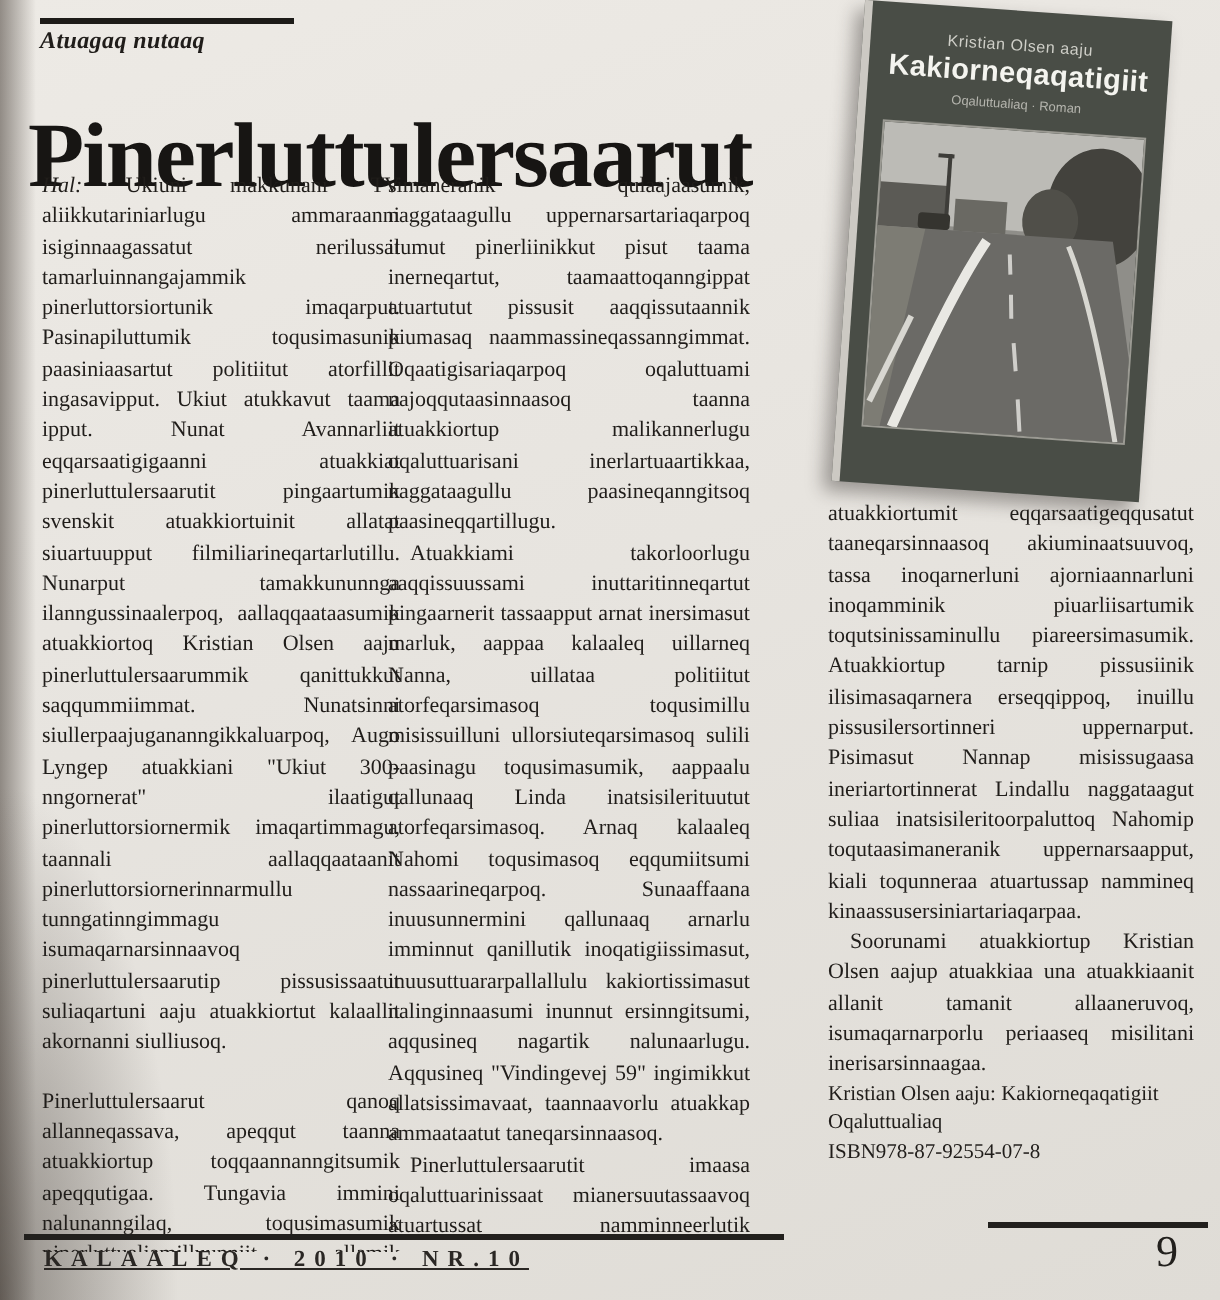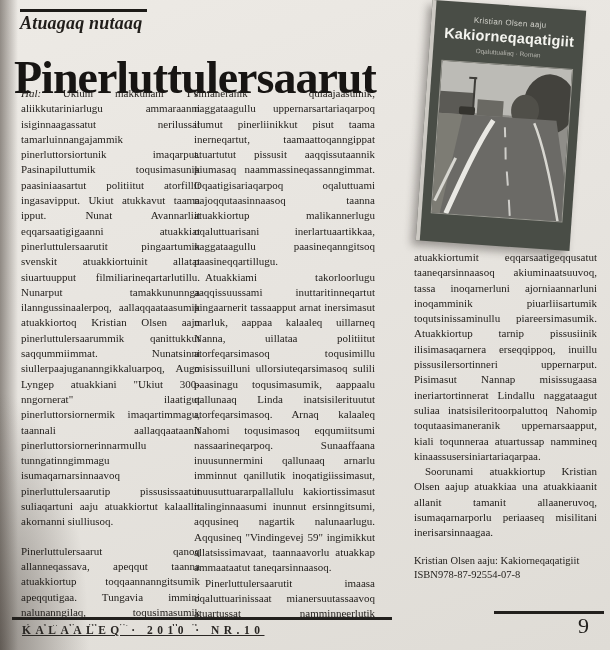--- a/index.html
+++ b/index.html
@@ -15,21 +15,21 @@
     pointer-events:none;
   }
   .corner-shadow {
     position:absolute; left:0; bottom:0; width:90px; height:260px;
     background: radial-gradient(ellipse at 0% 100%, rgba(55,48,42,.5), rgba(55,48,42,0) 70%);
     pointer-events:none;
   }
   .kicker-rule { position:absolute; left:20px; top:9px; width:127px; height:2.5px; background:#1d1b18; }
   .kicker {
     position:absolute; left:20px; top:13px;
-    font-size:18px; font-weight:bold; font-style:italic; letter-spacing:.2px;
+    font-size:12px; font-weight:bold; font-style:italic; letter-spacing:.2px;
   }
   .headline {
     position:absolute; left:14px; top:24px; line-height:1;
     font-size:46px; font-weight:bold; letter-spacing:-1px; color:#171513;
   }
   .col {
     position:absolute; top:86px; font-size:11px; line-height:15.3px;
     text-align:justify; overflow:hidden;
   }
   .col p { margin:0; }
@@ -47,21 +47,21 @@
     box-shadow:-4px 5px 9px rgba(40,36,32,.4);
     border-left:4px solid #ccc9c3;
     box-sizing:border-box;
     font-family:"Liberation Sans", sans-serif;
   }
   .book-author { margin-top:13px; text-align:center; color:#cfcfc8; font-size:8px; letter-spacing:.3px; }
   .book-title  { margin-top:2px;  text-align:center; color:#f4f4ef; font-size:14.5px; font-weight:bold; letter-spacing:.2px; }
   .book-subtitle { margin-top:4px; text-align:center; color:#b5b5ae; font-size:6.5px; }
   .book-photo { display:block; margin:8px auto 0; border:1px solid #9b9a93; }
   
-  .book-ref { margin-top:13px; text-align:left; font-size:10.5px; line-height:14.5px; }
+  .book-ref { text-align:left; font-size:10.5px; line-height:14.5px; }
   .book-ref div { white-space:nowrap; }
   
   .footer-rule-left  { position:absolute; left:12px;  top:617px; width:380px; height:2.5px; background:#22201d; }
   .footer-journal {
     position:absolute; left:22px; top:624px;
     font-size:11.5px; font-weight:bold; letter-spacing:4.5px; color:#2a2724;text-decoration:underline;
   }
   .footer-rule-right { position:absolute; left:494px; top:611px; width:110px; height:2.5px; background:#22201d; }
   .page-number {
     position:absolute; left:578px; top:613px;
@@ -121,20 +121,21 @@
 
     <path d="M 78,150 L 76,134 M 74,120 L 72,106 M 70,94 L 69,82 M 68,72 L 67,62" stroke="#cfceca" stroke-width="2" fill="none"></path>
   </svg>
 </div>
 
 <div class="col" id="col3">
   <p class="para">atuakkiortumit eqqarsaatigeqqusatut taaneqarsinnaasoq akiuminaatsuuvoq, tassa inoqarnerluni ajorniaannarluni inoqamminik piuarliisartumik toqutsinissaminullu piareersimasumik. Atuakkiortup tarnip pissusiinik ilisimasaqarnera erseqqippoq, inuillu pissusilersortinneri uppernarput. Pisimasut Nannap misissugaasa ineriartortinnerat Lindallu naggataagut suliaa inatsisileritoorpaluttoq Nahomip toqutaasimaneranik uppernarsaapput, kiali toqunneraa atuartussap nammineq kinaassusersiniartariaqarpaa.</p>
   <p class="para indent">Soorunami atuakkiortup Kristian Olsen aajup atuakkiaa una atuakkiaanit allanit tamanit allaaneruvoq, isumaqarnarporlu periaaseq misilitani inerisarsinnaagaa.</p>
   <div class="book-ref">
     <div>Kristian Olsen aaju: Kakiorneqaqatigiit</div>
+    <div>Oqaluttualiaq</div>
     <div>ISBN978-87-92554-07-8</div>
   </div>
 </div>
 
 <div class="footer-rule-left"></div>
 <div class="footer-journal">KALAALEQ · 2010 · NR.10</div>
 <div class="footer-rule-right"></div>
 <div class="page-number">9</div>
 
 </body></html>

